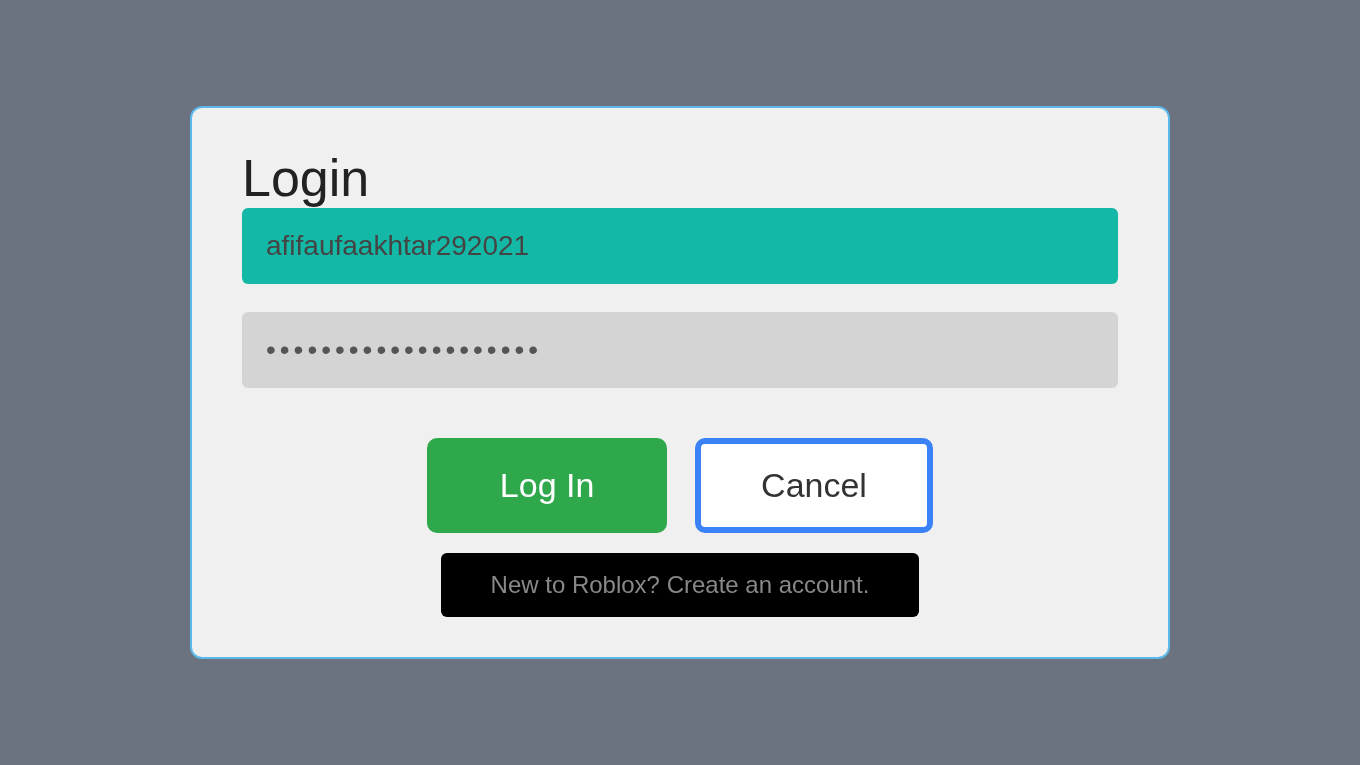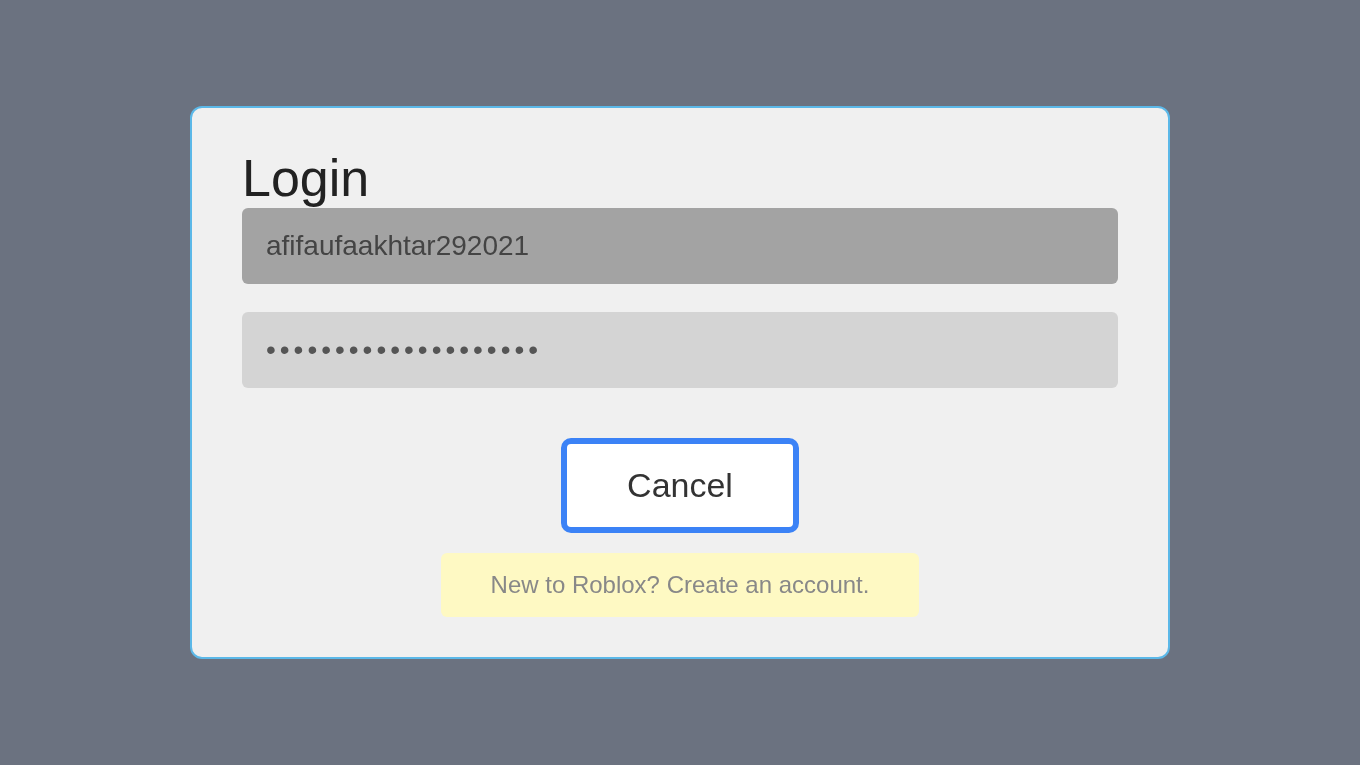--- a/index.html
+++ b/index.html
@@ -33,21 +33,21 @@
     .dialog-title {
       font-size: 52px;
       font-weight: 400;
       color: #222;
     }
 
     .input-field {
       width: 100%;
       padding: 22px 24px;
       font-size: 28px;
-      background: #a3a3a3;
+      background: #14b8a6;
       border: none;
       border-radius: 6px;
       color: #444;
       outline: none;
       margin-bottom: 28px;
     }
 
     .input-field::placeholder {
       color: #888;
     }
@@ -95,21 +95,21 @@
       border: 6px solid #3b82f6;
       border-radius: 10px;
       padding: 22px 60px;
       font-size: 34px;
       font-weight: 400;
       cursor: pointer;
       min-width: 220px;
     }
 
     .create-account-link {
-      background: #fef9c3;
+      background: #000000;
       color: #888;
       border: none;
       border-radius: 6px;
       padding: 18px 50px;
       font-size: 24px;
       cursor: pointer;
       text-align: center;
     }
   </style>
 </head>
@@ -117,17 +117,18 @@
 
 <div class="dialog">
   <h1 class="dialog-title">Login</h1>
 
   <input type="text" class="input-field" value="afifaufaakhtar292021" style="">
 
   <input type="password" class="password-field" value="12345678901234567890" style="">
 
   <div class="button-row">
     <div class="action-buttons">
+      <button class="btn-login">Log In</button>
       <button class="btn-cancel">Cancel</button>
     </div>
     <button class="create-account-link">New to Roblox? Create an account.</button>
   </div>
 </div>
 
 </body></html>

